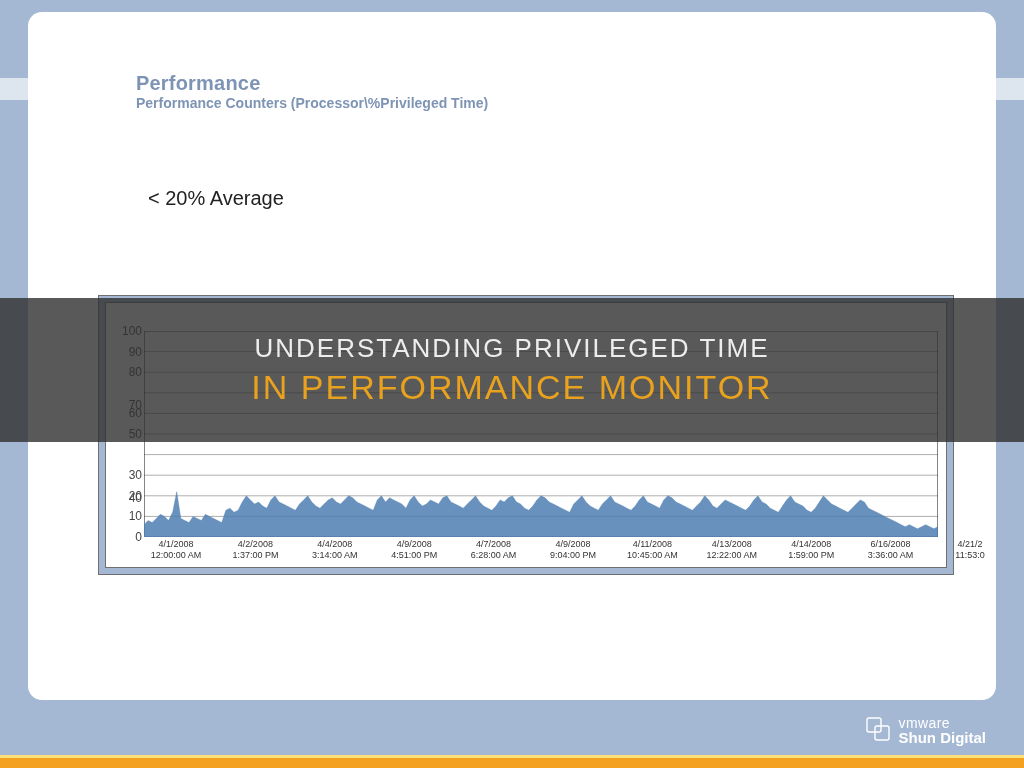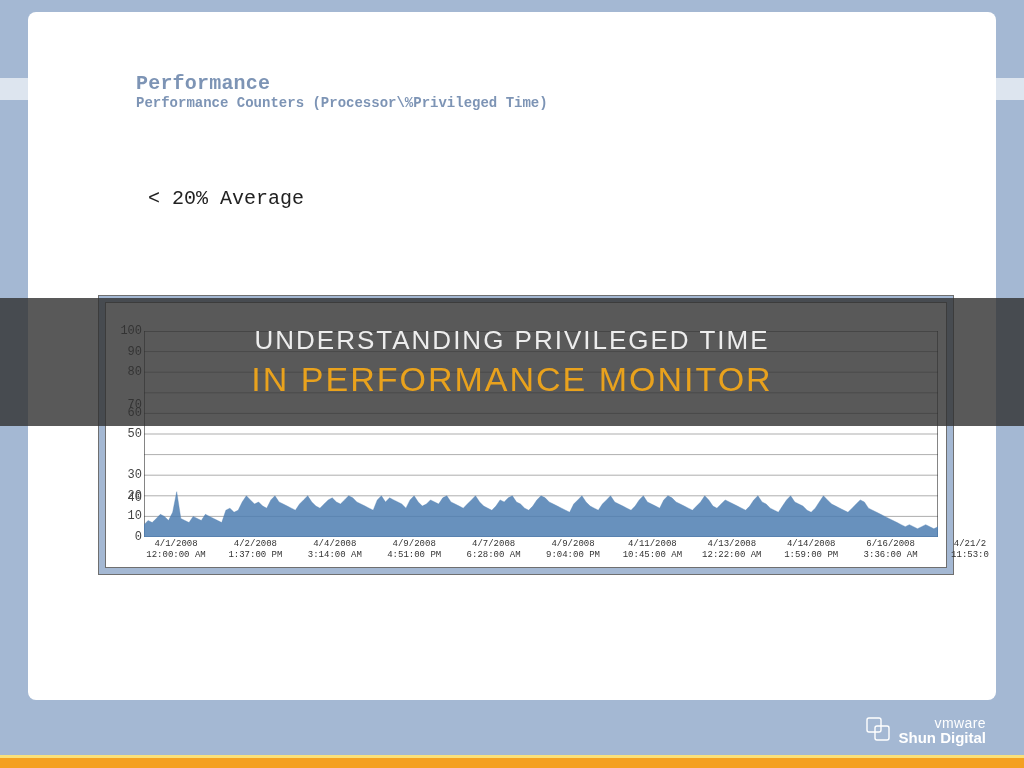--- a/index.html
+++ b/index.html
@@ -11,22 +11,21 @@
     position: relative;
     overflow: hidden;
   }
   .card {
     position: absolute;
     top: 12px;
     left: 28px;
     right: 28px;
     bottom: 68px;
     background: #ffffff;
-    border-radius: 8px;
-    font-family: Liberation Mono, monospace;
+    border-radius: 14px;
   }
   .header-band {
     position: absolute;
     top: 78px;
     left: 0;
     right: 0;
     height: 22px;
     background: #dde5ef;
   }
   .header-band .dark {
@@ -121,21 +120,21 @@
     top: 2px;
     margin-left: 32px;
   }
   .x-tick .date { display: block; }
   .x-tick .time { display: block; }
   .overlay-band {
     position: absolute;
     top: 298px;
     left: 0;
     right: 0;
-    height: 128px;
+    height: 144px;
     background: rgba(48,48,48,0.80);
     display: flex;
     flex-direction: column;
     justify-content: center;
     align-items: center;
   }
   .overlay-line1 {
     color: #ededed;
     font-size: 26px;
     letter-spacing: 2px;
@@ -161,21 +160,21 @@
     left: 0;
     right: 0;
     bottom: 10px;
     height: 3px;
     background: #f9e07a;
   }
   .brand-block {
     position: absolute;
     right: 38px;
     bottom: 22px;
-    text-align: right;
+    text-align: left;
     color: #ffffff;
     display: flex;
     align-items: flex-start;
     gap: 8px;
   }
   .brand-icon svg { display: block; }
   .brand-text { display: flex; flex-direction: column; line-height: 1.05; }
   .brand-top { font-size: 14px; font-weight: 400; letter-spacing: 0.4px; }
   .brand-bottom { font-size: 15px; font-weight: 700; }
 </style>

